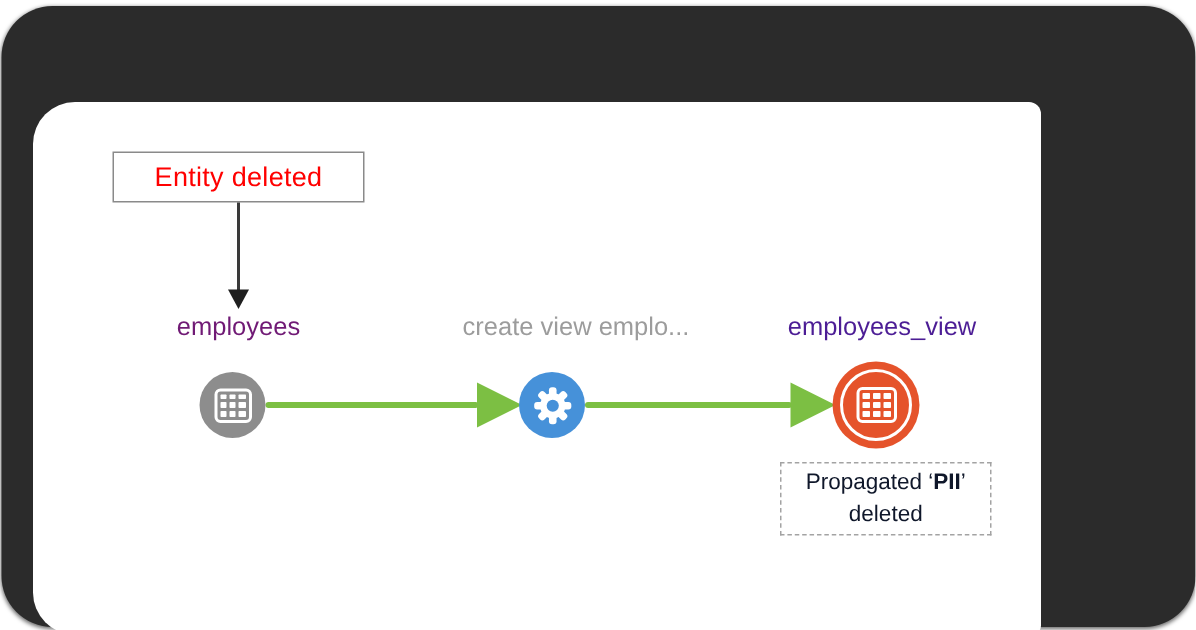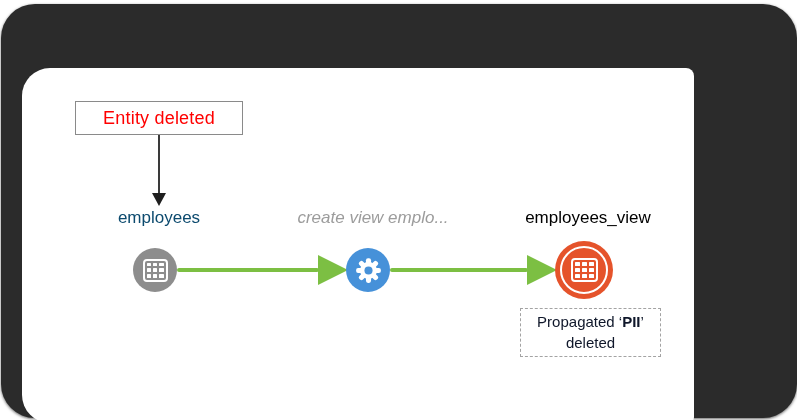--- a/index.html
+++ b/index.html
@@ -29,21 +29,21 @@
     position:absolute; left:130px; top:125px; width:0; height:0;
     border-left:7px solid transparent; border-right:7px solid transparent;
     border-top:13px solid #1f1f1f;
   }
   
   .node-label {
     position:absolute; top:140px; width:220px; text-align:center;
     font-size:17px;
   }
   .lbl-a { left:27px; }
-  .lbl-b { left:241px;font-style:italic; }
+  .lbl-b { left:252px; }
   .lbl-c { left:456px; }
   
   .node {
     position:absolute; border-radius:50%;
     display:flex; align-items:center; justify-content:center;
   }
   .node.sm { width:44px; height:44px; }
   .node.lg { width:58px; height:58px; }
   .node-a { left:111px; top:180px; }
   .node-b { left:324px; top:180px; }
@@ -87,23 +87,23 @@
 <div class="frame"></div>
 
 <div class="card">
 
   <div class="entity-box">
     <span style="color: rgb(255, 0, 0);">Entity deleted</span>
   </div>
   <div class="v-line"></div>
   <div class="v-arrowhead"></div>
 
-  <div class="node-label lbl-a" style="color: #0c4a6e;">employees</div>
+  <div class="node-label lbl-a" style="color: #701a75;">employees</div>
   <div class="node-label lbl-b" style="color: rgb(156, 156, 156);">create view emplo...</div>
-  <div class="node-label lbl-c" style="color: #000000;">employees_view</div>
+  <div class="node-label lbl-c" style="color: #4c1d95;">employees_view</div>
 
   <div class="edge-line edge1" style="background: rgb(124, 191, 67);"></div>
   <div class="edge-head head1" style="border-left-color: rgb(124, 191, 67);"></div>
   <div class="edge-line edge2" style="background: rgb(124, 191, 67);"></div>
   <div class="edge-head head2" style="border-left-color: rgb(124, 191, 67);"></div>
 
   <div class="node sm node-a" style="background: rgb(141, 141, 141);">
     <div class="table-icon ti-sm">
       <span></span>
         <span></span>

